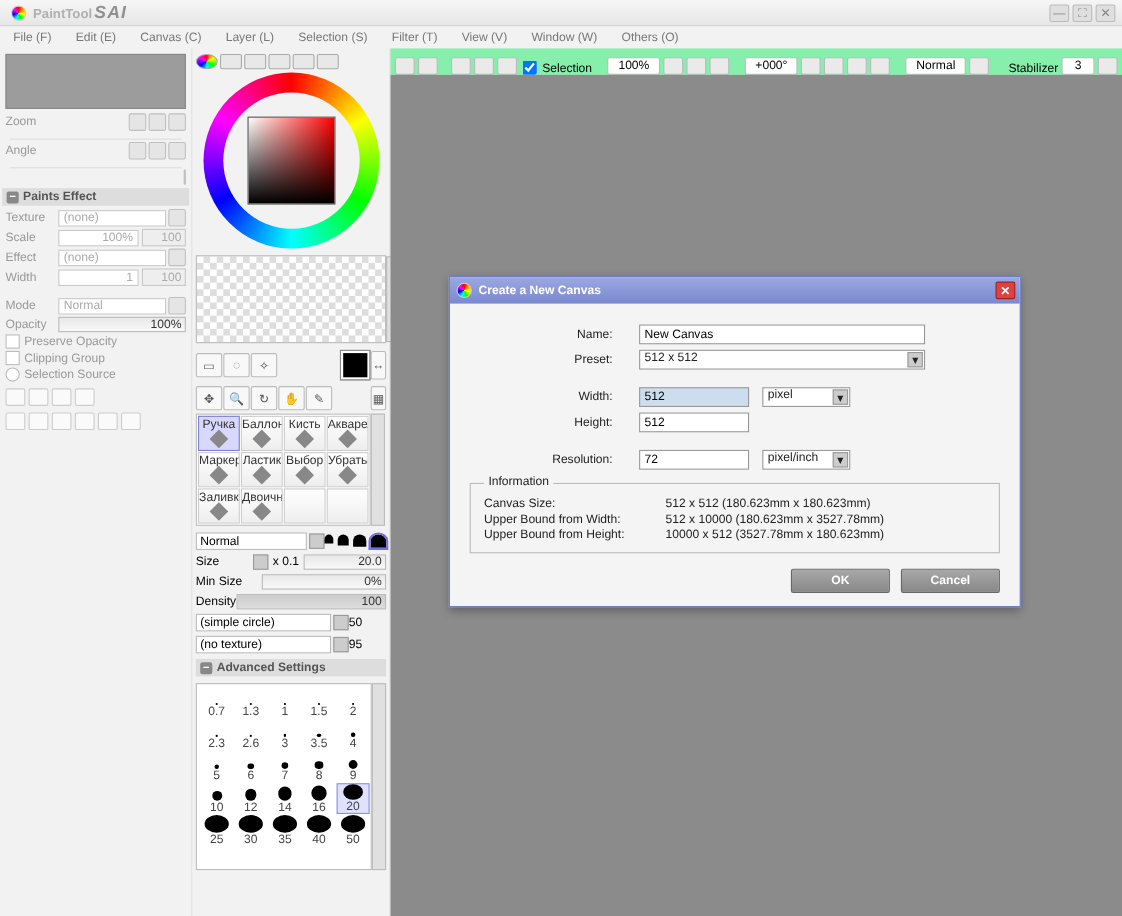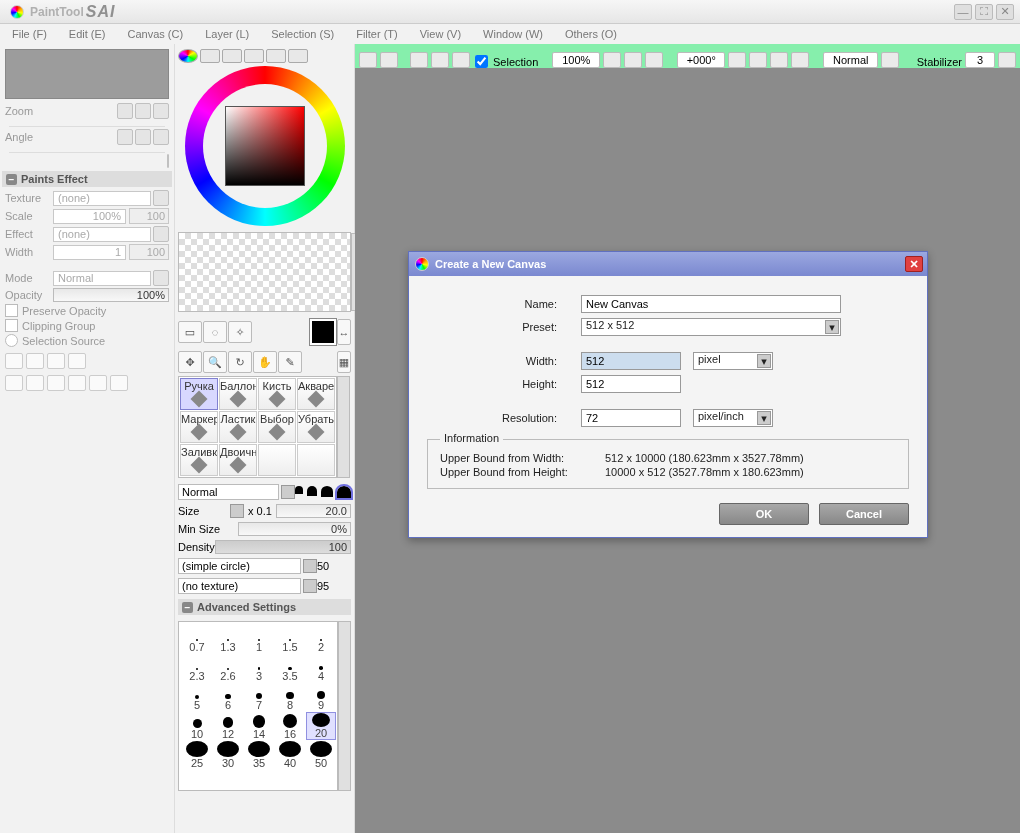--- a/index.html
+++ b/index.html
@@ -450,20 +450,24 @@
       <span class="dsel" style="width:80px;margin-left:12px">
           <span>pixel/inch</span>
           <span class="dd">▾</span>
         </span>
       </div>
 
     <div class="fieldset">
       <span class="leg">Information</span>
       <div style="margin-top:-10px">
         <div class="infoline">
+            <span class="ilab">Canvas Size:</span>
+            <span>512 x 512 (180.623mm x 180.623mm)</span>
+          </div>
+        <div class="infoline">
             <span class="ilab">Upper Bound from Width:</span>
             <span>512 x 10000 (180.623mm x 3527.78mm)</span>
           </div>
         <div class="infoline">
             <span class="ilab">Upper Bound from Height:</span>
             <span>10000 x 512 (3527.78mm x 180.623mm)</span>
           </div>
       </div>
     </div>
     <div class="dbtns">

